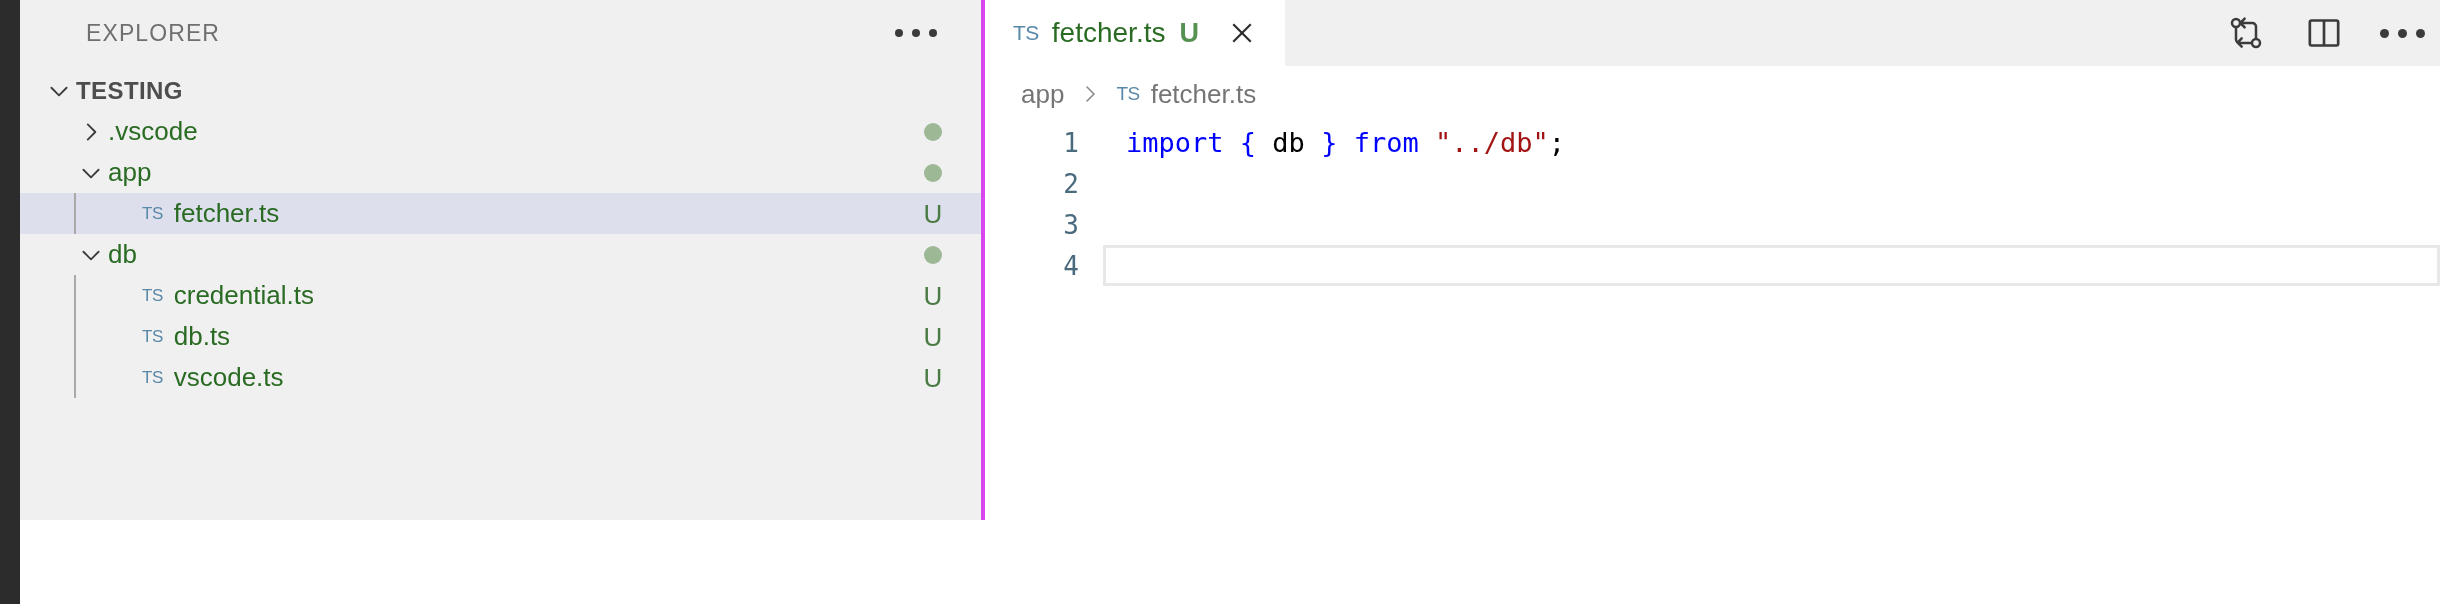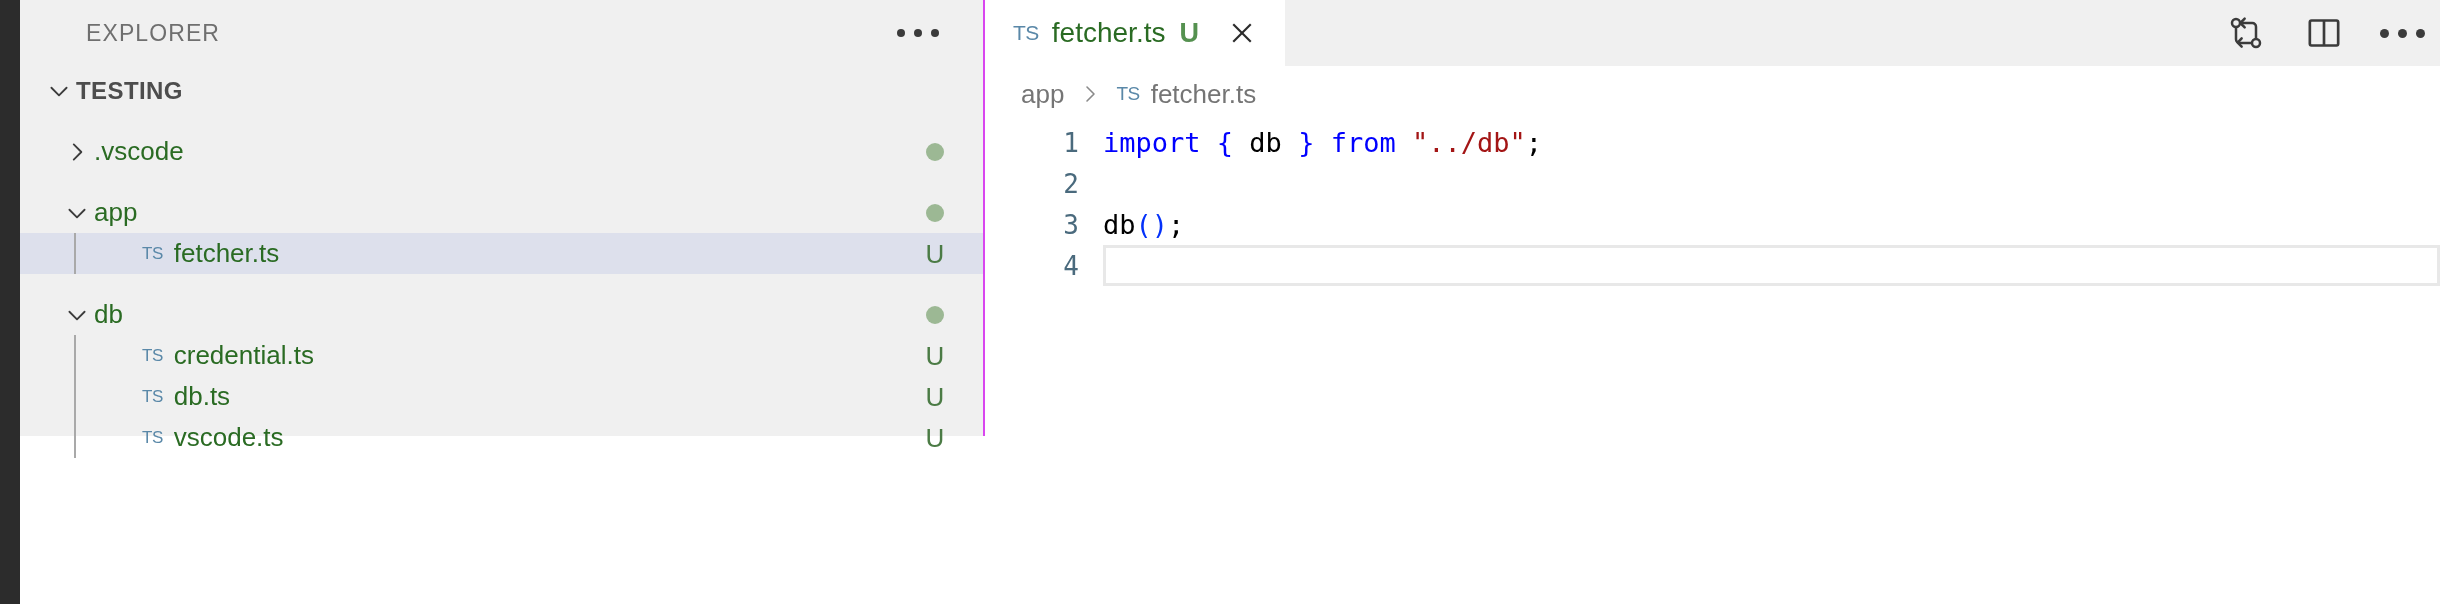--- a/index.html
+++ b/index.html
@@ -14,24 +14,24 @@
 
   
   .activity-bar {
     width:20px; height:604px;
     background:#2c2c2c;
     flex:0 0 20px;
   }
 
   
   .sidebar {
-    width:965px; flex:0 0 965px; height:436px;
+    width:965px; flex:0 0 965px; height:520px;
     background:#f0f0f0;
     position:relative;
-    border-right:2px solid #d946ef;
+    border-right:4px solid #d946ef;
   }
   .sidebar-header {
     height:66px;
     display:flex; align-items:center;
     padding:0 36px 0 66px;
     justify-content:space-between;
   }
   .sidebar-title {
     font-size:23px; letter-spacing:1.1px;
     color:#6f6f6f; font-weight:400;
@@ -85,21 +85,21 @@
   .badge-slot {
     margin-left:auto;
     display:flex; align-items:center; justify-content:center;
     width:36px; flex:0 0 36px;
   }
   .badge-dot { width:18px; height:18px; border-radius:50%; background:#9cb894; display:block; }
   .badge-u { font-size:26px; color:#4b7b45; font-weight:400; line-height:1; }
 
   
   .d0 { padding-left:22px; }
-  .d1 { padding-left:40px;margin-top:20px; }
+  .d1 { padding-left:54px; }
   .d2 { padding-left:88px; }
 
   
   .editor-area {
     flex:1 1 auto; height:604px;
     display:flex; flex-direction:column;
     background:#ffffff;
     min-width:0;
   }
   .tabs-bar {
@@ -169,21 +169,21 @@
     position:relative;
   }
   .gutter {
     width:118px; flex:0 0 118px;
     text-align:right;
     padding-right:24px;
     color:#4a6a7d;
     font-size:26px;
     font-family:"DejaVu Sans Mono", monospace;
   }
-  .code-text { white-space:pre; flex:1 1 auto; position:relative; }
+  .code-text { white-space:pre; flex:1 1 auto; position:relative;margin-left:23px; }
   .kw  { color:#0000ff; }
   .pun { color:#0000ff; }
   .id  { color:#000000; }
   .str { color:#a31515; }
   .plain { color:#000000; }
   .paren { color:#0431fa; }
 
   .current-line-box {
     position:absolute;
     left:118px; right:0; top:0; height:41px;
@@ -351,21 +351,20 @@
         <div class="code-line">
           <span class="gutter">1</span>
           <span class="code-text"><span class="kw">import</span><span class="plain"> </span><span class="pun">{</span><span class="plain"> </span><span class="id">db</span><span class="plain"> </span><span class="pun">}</span><span class="plain"> </span><span class="kw">from</span><span class="plain"> </span><span class="str">"../db"</span><span class="plain">;</span></span>
         </div>
         <div class="code-line">
           <span class="gutter">2</span>
           <span class="code-text"></span>
         </div>
         <div class="code-line">
           <span class="gutter">3</span>
-          <span class="code-text"><span class="id">db</span><span class="paren">()</span><span class="plain">;</span></span>
         </div>
         <div class="code-line">
           <div class="current-line-box"></div>
           <span class="gutter">4</span>
           <span class="code-text"></span>
         </div>
       </div>
 
   </div>
 </div>

